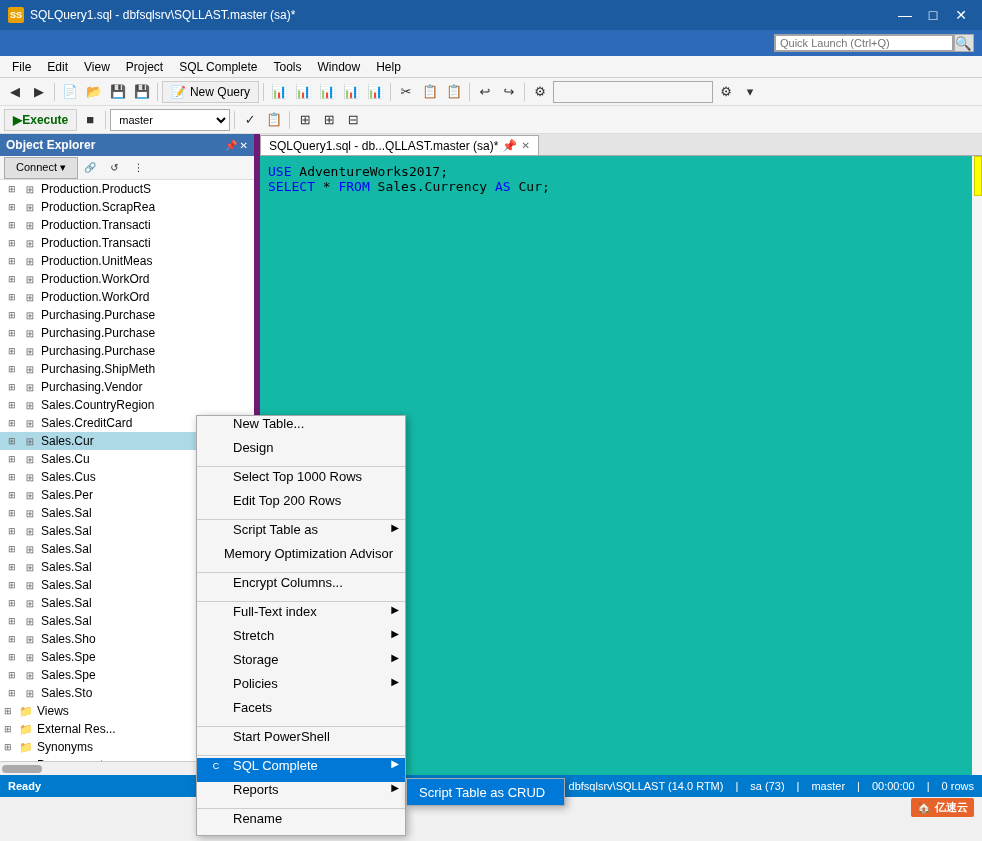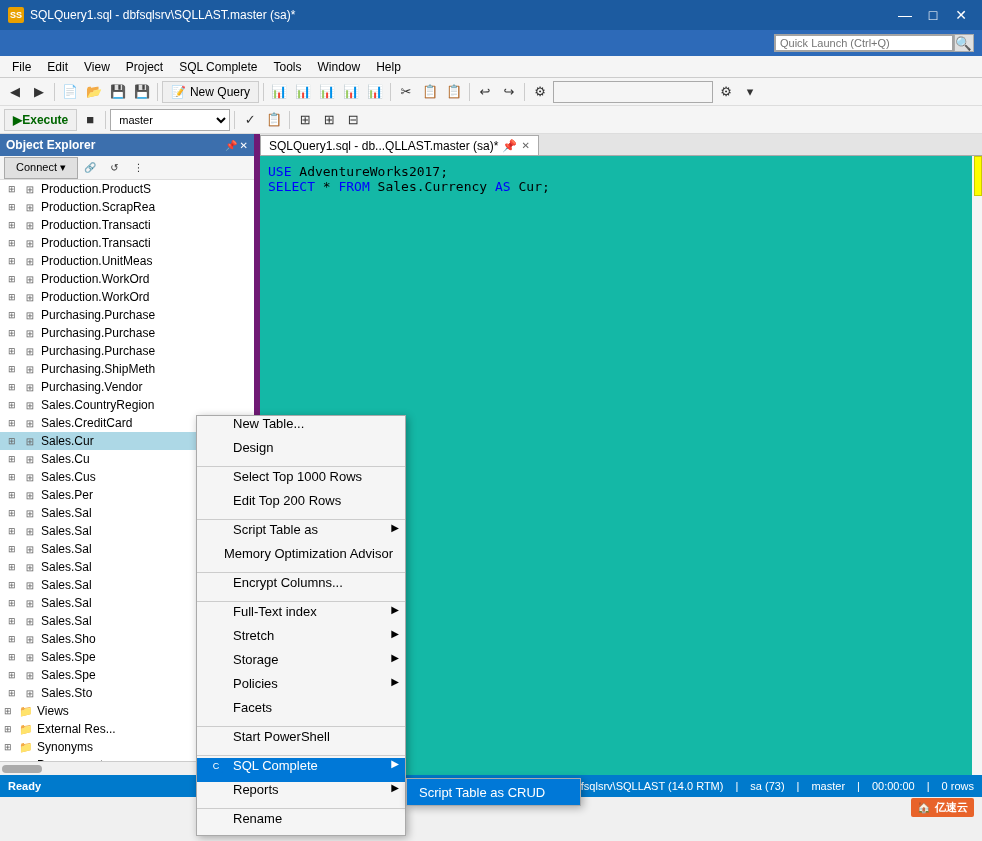--- a/index.html
+++ b/index.html
@@ -269,21 +269,21 @@
       margin: 2px 0;
     }
     .ctx-item-icon { width: 18px; height: 16px; margin-right: 6px; display: inline-flex; align-items: center; }
     .ctx-blue-icon { width: 14px; height: 14px; background: #0078d7; border-radius: 2px; display: flex; align-items: center; justify-content: center; color: white; font-size: 9px; }
 
     
     #submenu {
       position: absolute;
       top: 778px;
       left: 406px;
-      width: 175px;
+      width: 159px;
       background: #f5f5f5;
       border: 1px solid #aaa;
       box-shadow: 2px 2px 8px rgba(0,0,0,0.3);
       z-index: 201;
       font-size: 13px;
       pointer-events: all;
     }
     .sub-item {
       height: 26px;
       display: flex;

